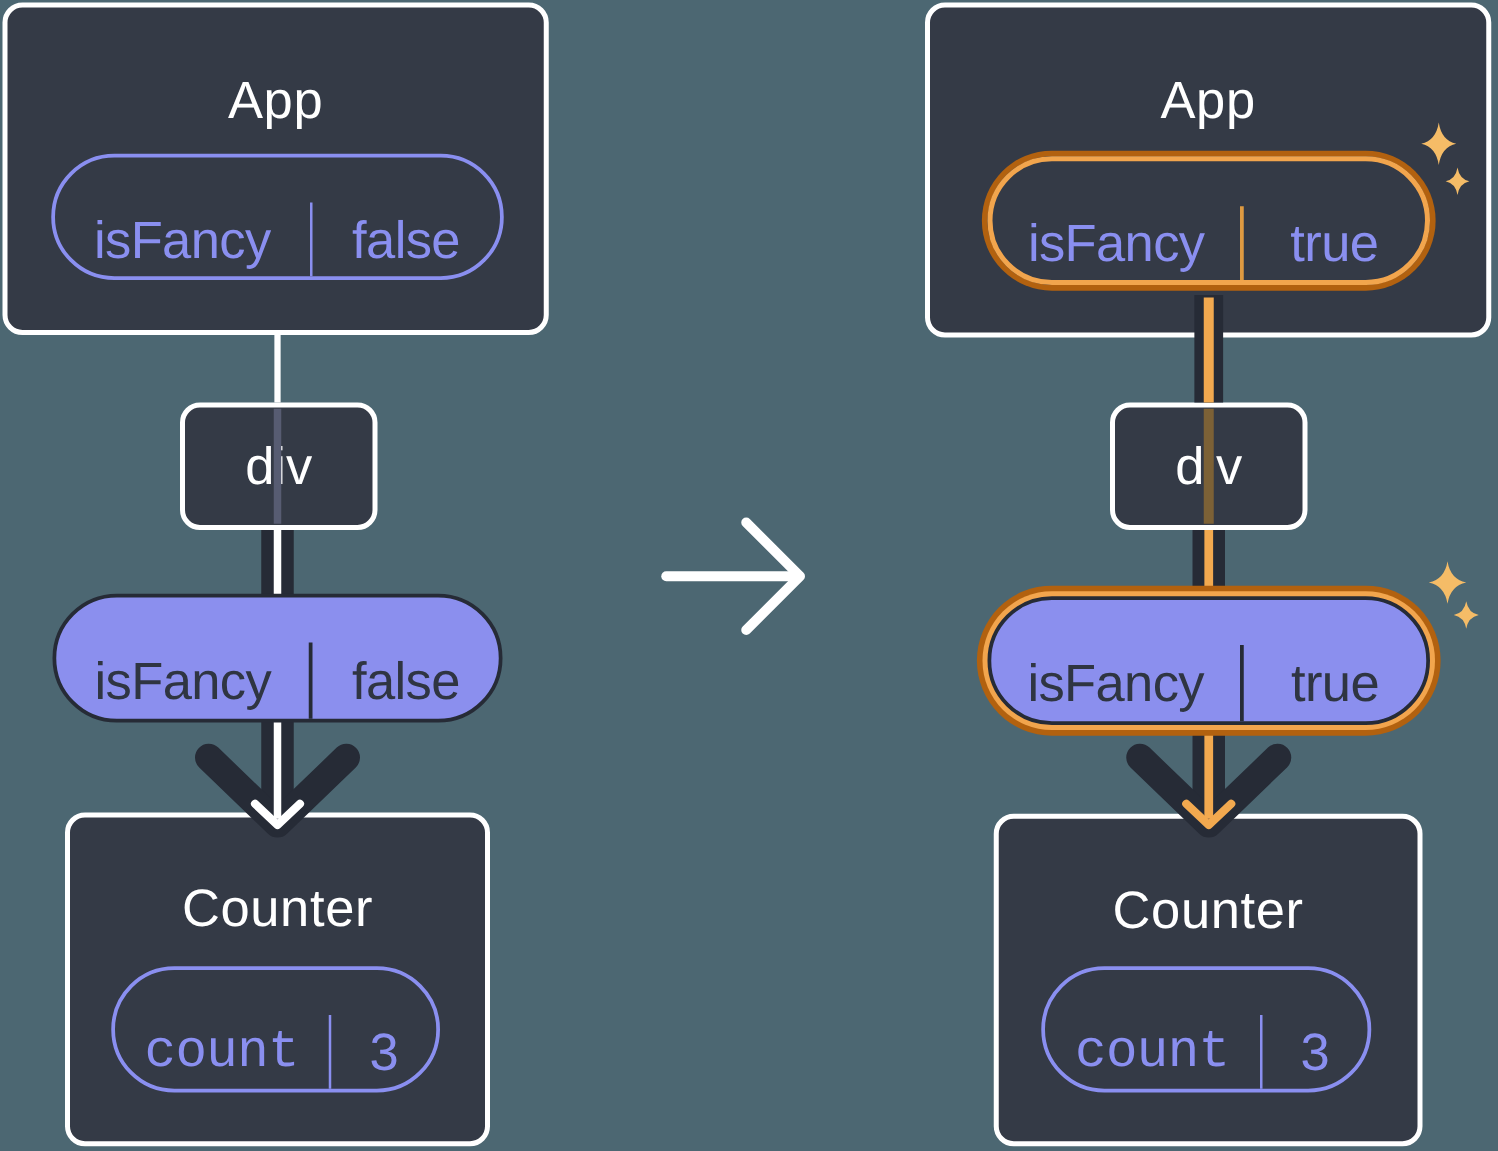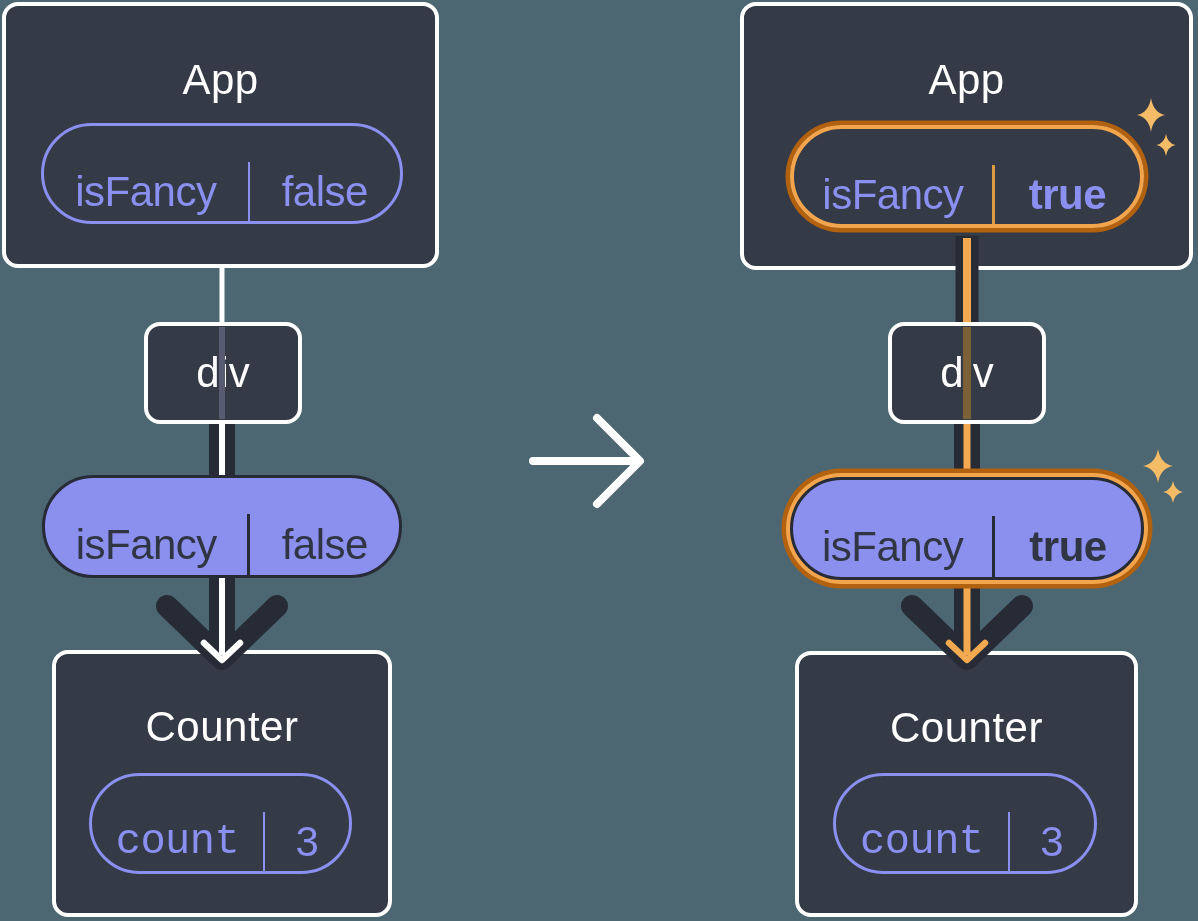--- a/index.html
+++ b/index.html
@@ -44,21 +44,21 @@
   .pill-highlight-outline{
     background:transparent;border:4px solid var(--orange-light);color:var(--purple);
     box-shadow:0 0 0 4.5px var(--orange-dark);
   }
   .pill-highlight-outline .cell.val{border-left:3px solid var(--orange-divider);}
   .pill-highlight-solid{
     background:var(--purple-fill);border:3px solid var(--dark);color:var(--dark-text);
     box-shadow:0 0 0 4px var(--orange-light), 0 0 0 8.5px var(--orange-dark);
   }
   .pill-highlight-solid .cell.val{border-left:3px solid var(--dark);}
-  .bold{font-weight:700;}
+  .bold{font-weight:400;}
   
   .s-dark{stroke:var(--dark);}  .s-white{stroke:var(--white);}
   .s-orange{stroke:var(--orange-arrow);}
   .s-muted-l{stroke:var(--muted-line-left);}  .s-muted-r{stroke:var(--muted-line-right);}
   .f-sparkle{fill:var(--sparkle);}
 </style>
 </head>
 <body>
 
 <div id="canvas">

